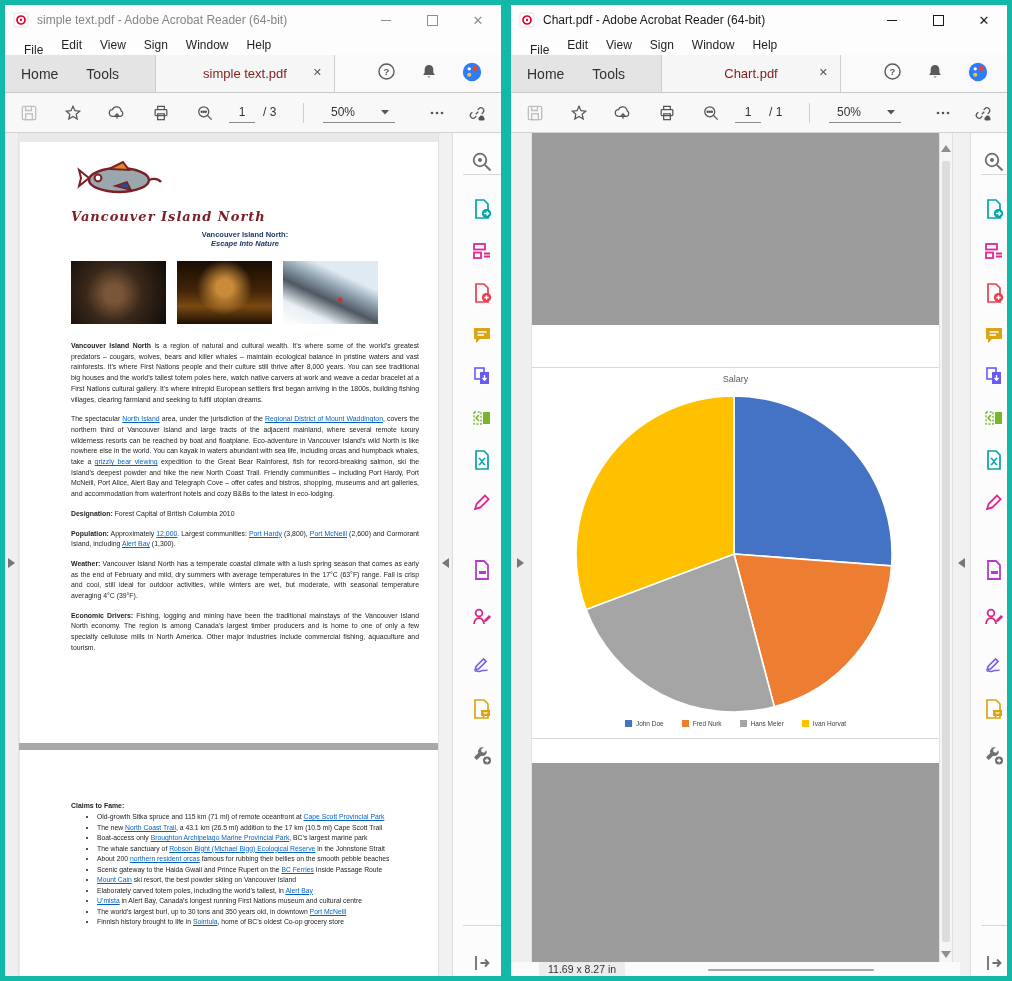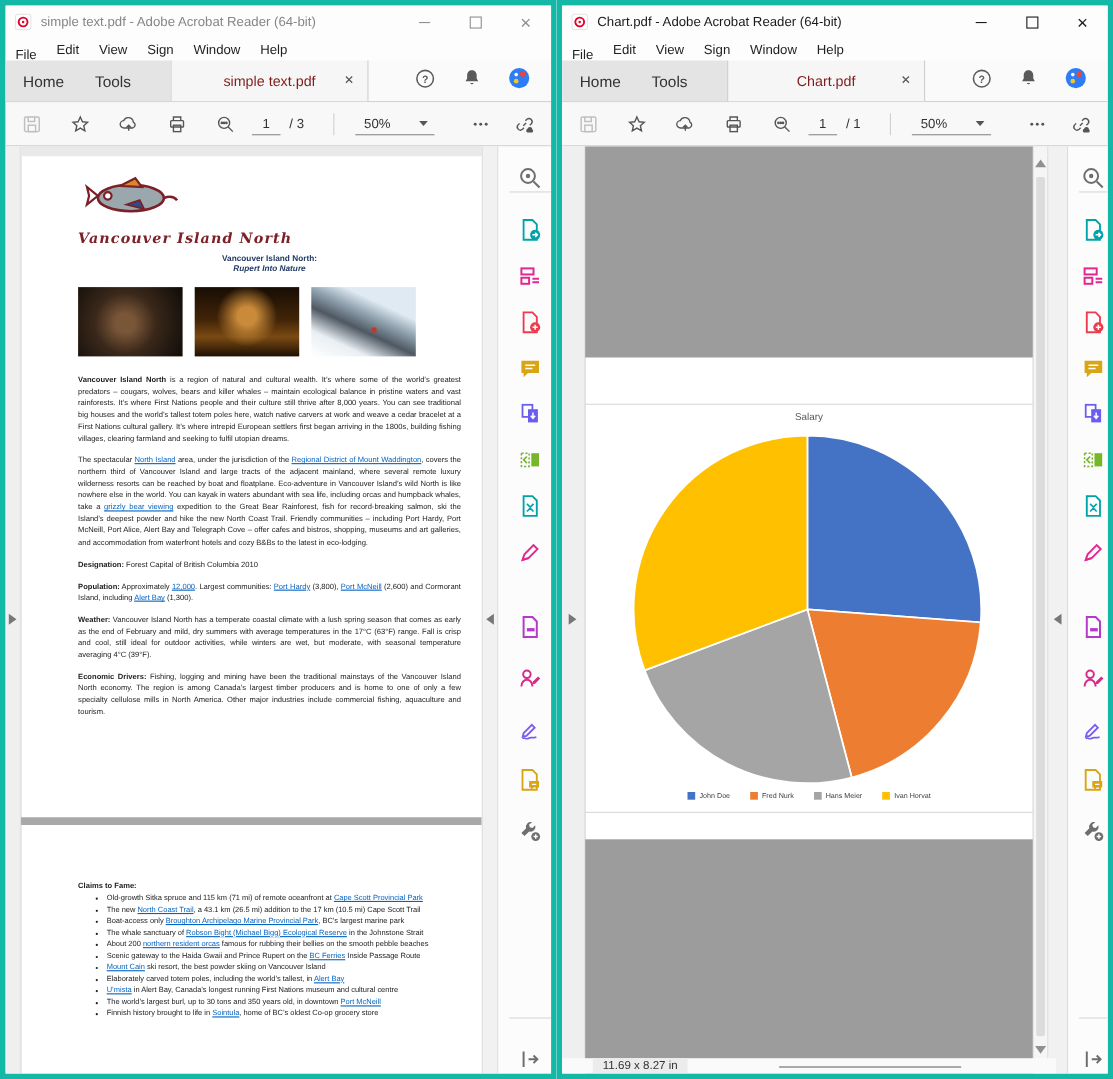--- a/index.html
+++ b/index.html
@@ -12,21 +12,21 @@
   .inactive .title{color:#868686;}
   .winbtns{margin-left:auto;display:flex;height:30px;}
   .wbtn{width:46px;height:30px;display:flex;align-items:center;justify-content:center;color:#1a1a1a;font-size:12px;}
   .inactive .wbtn{color:#8f8f8f;}
   .wbtn .mingl{display:block;width:10px;height:1px;background:currentColor;}
   .wbtn .maxgl{display:block;width:9px;height:9px;border:1px solid currentColor;}
   .wbtn .clsgl{font-size:13px;line-height:1;}
   
   .menubar{position:absolute;top:30px;left:0;right:0;height:20px;background:#fdfdfd;display:flex;align-items:center;font-size:12px;color:#1f1f1f;}
   .menuitem{padding:0 9px;}
-  .menuitem:first-child{padding-left:9px;margin-top:10px;}
+  .menuitem:first-child{padding-left:19px;margin-top:10px;}
   
   .tabbar{position:absolute;top:50px;left:0;right:0;height:38px;background:#fafafa;border-bottom:1px solid #c9c9c9;box-sizing:border-box;}
   .tabbar .navtabs{position:absolute;left:0;top:0;width:150px;height:37px;background:#e4e4e4;display:flex;align-items:center;}
   .tab-home{margin-left:16px;font-size:14px;color:#323232;}
   .tab-tools{margin-left:28px;font-size:14px;color:#323232;}
   .doctab{position:absolute;left:150px;top:0;width:180px;height:37px;background:#f6f6f6;border-left:1px solid #cfcfcf;border-right:1px solid #cfcfcf;box-sizing:border-box;display:flex;align-items:center;justify-content:center;}
   .doctab .dlabel{font-size:13px;color:#7f1d1d;}
   .doctab .dclose{position:absolute;right:12px;top:11px;font-size:11px;color:#555;}
   .tabicons{position:absolute;right:0;top:0;height:37px;display:flex;align-items:center;gap:22px;padding-right:18px;}
   
@@ -199,21 +199,21 @@
                 <path d="M18 20 L8 12 L10 20 L8 28 Z" fill="none" stroke="#7B2026" stroke-width="2"></path>
                 <ellipse cx="48" cy="22" rx="30" ry="12" fill="#9aa7ad" stroke="#7B2026" stroke-width="2.4"></ellipse>
                 <path d="M38 11 L52 4 L58 12 Z" fill="#D88A2B" stroke="#7B2026" stroke-width="2"></path>
                 <path d="M44 28 L56 24 L60 32 Z" fill="#2B4C8C" stroke="#7B2026" stroke-width="1.6"></path>
                 <circle cx="27" cy="20" r="3.4" fill="#fff" stroke="#7B2026" stroke-width="2"></circle>
                 <path d="M78 22 q8 -3 12 2" fill="none" stroke="#7B2026" stroke-width="2.4"></path>
               </svg>
               <div class="logo-script">Vancouver Island North</div>
             </div>
             <div class="doc-h1">Vancouver Island North:</div>
-            <div class="doc-h2">Rupert Into Nature</div>
+            <div class="doc-h2">Escape Into Nature</div>
             <div class="photos">
               <div class="photo ph1"></div>
               <div class="photo ph2"></div>
               <div class="photo ph3"></div>
             </div>
             <div id="p1paras">
                 <div class="para first"><span class="b">Vancouver Island North</span><span> is a region of natural and cultural wealth.  It’s where some of the world’s greatest predators – cougars, wolves, bears and killer whales – maintain ecological balance in pristine waters and vast rainforests.  It’s where First Nations people and their culture still thrive after 8,000 years.  You can see traditional big houses and the world’s tallest totem poles here, watch native carvers at work and weave a cedar bracelet at a First Nations cultural gallery. It’s where intrepid European settlers first began arriving in the 1800s, building fishing villages, clearing farmland and seeking to fulfil utopian dreams.</span></div>
                 <div class="para"><span>The spectacular </span><span class="doclink">North Island</span><span> area, under the jurisdiction of the </span><span class="doclink">Regional District of Mount Waddington</span><span>, covers the northern third of Vancouver Island and large tracts of the adjacent mainland, where several remote luxury wilderness resorts can be reached by boat and floatplane. Eco-adventure in Vancouver Island’s wild North is like nowhere else in the world.  You can kayak in waters abundant with sea life, including orcas and humpback whales, take a </span><span class="doclink">grizzly bear viewing</span><span> expedition to the Great Bear Rainforest, fish for record-breaking salmon, ski the Island’s deepest powder and hike the new North Coast Trail.  Friendly communities – including Port Hardy, Port McNeill, Port Alice, Alert Bay and Telegraph Cove – offer cafes and bistros, shopping, museums and art galleries, and  accommodation from waterfront hotels and cozy B&amp;Bs to the latest in eco-lodging.</span></div>
                 <div class="para"><span class="b">Designation:</span><span> Forest Capital of British Columbia 2010</span></div>
                 <div class="para"><span class="b">Population:</span><span>  Approximately </span><span class="doclink">12,000</span><span>. Largest communities:  </span><span class="doclink">Port Hardy</span><span> (3,800), </span><span class="doclink">Port McNeill</span><span> (2,600) and Cormorant Island, including </span><span class="doclink">Alert Bay</span><span> (1,300).</span></div>

